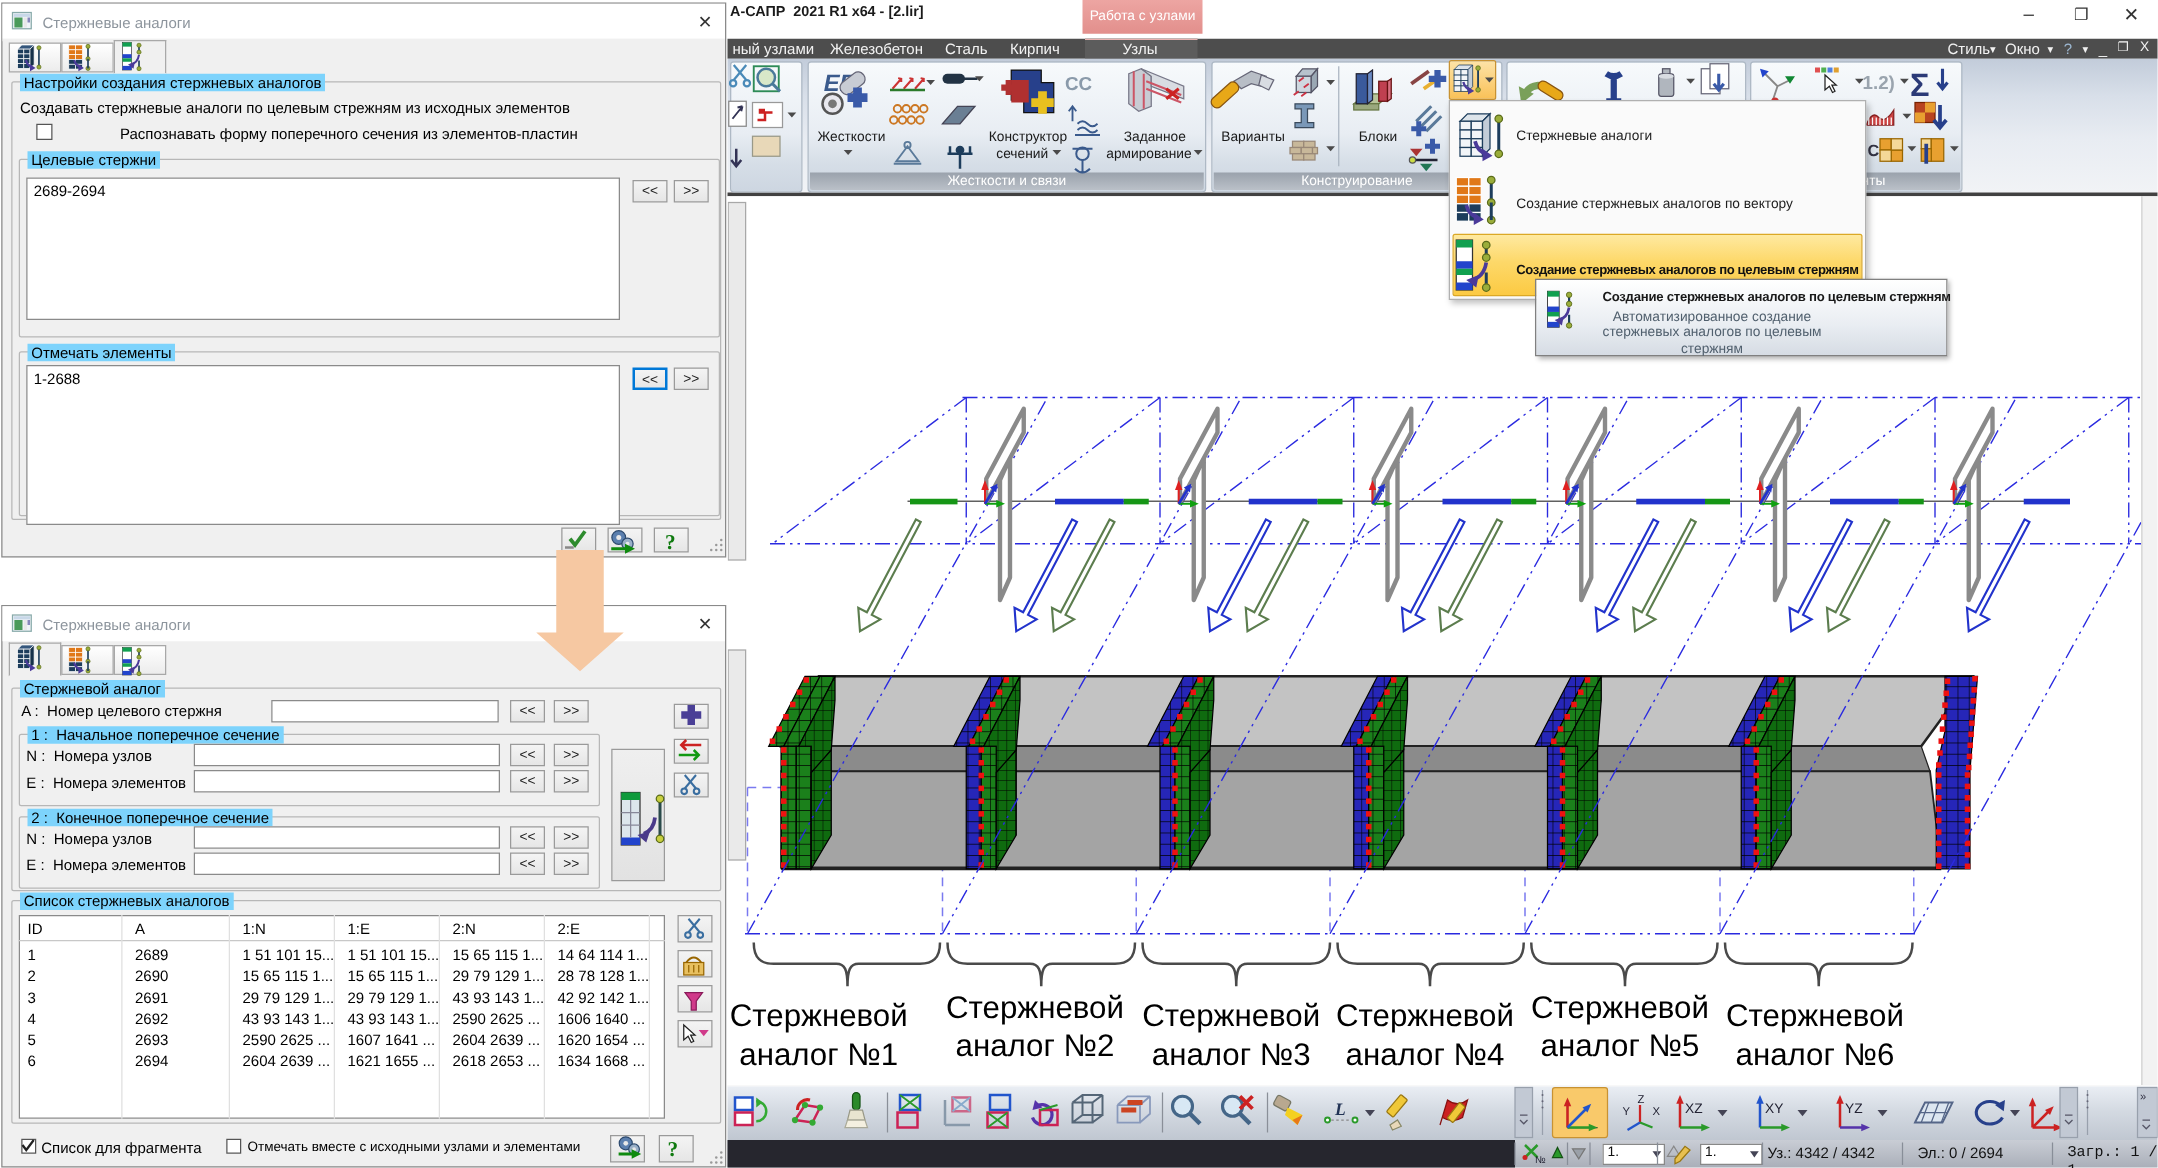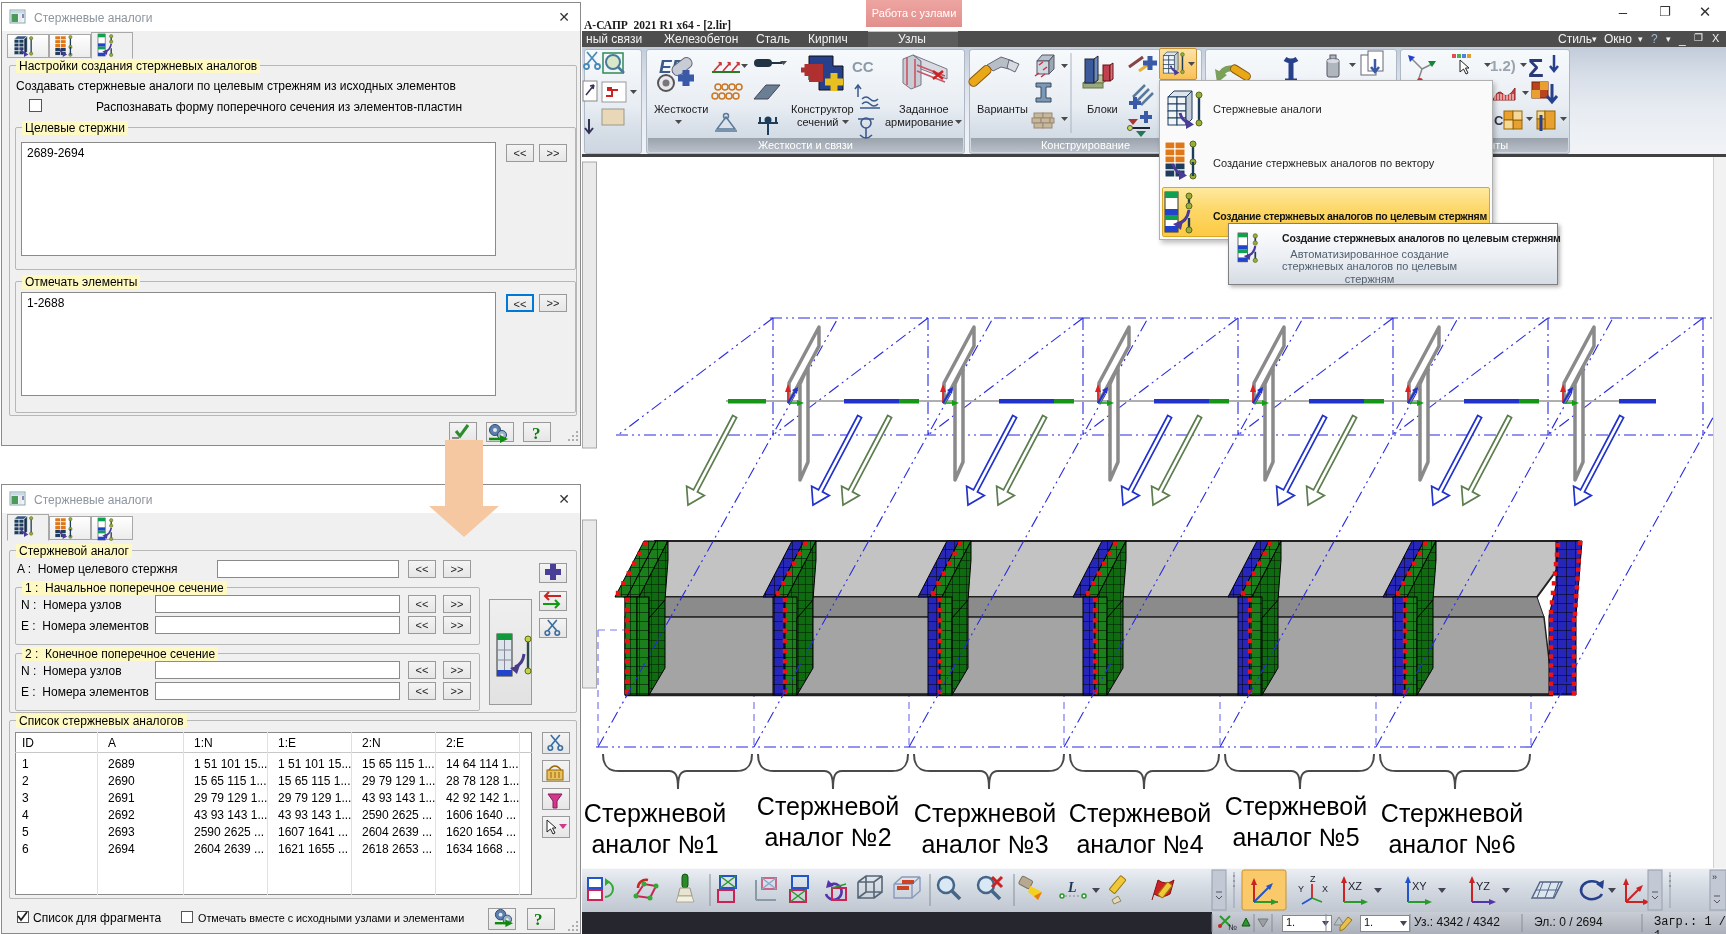--- a/index.html
+++ b/index.html
@@ -30,44 +30,44 @@
   
   .dlg { position:absolute; left:1px; width:580px; background:#f0f0f0;
          border:1px solid #8a8a8a; font-size:12px; color:#000; }
   .dtitle { position:absolute; left:0; top:0; right:0; height:28px; background:#ffffff; }
   .dtitle .txt { position:absolute; left:32px; top:8px; font-size:12px; color:#8d959d; }
   .dclose { position:absolute; right:10px; top:6px; font-size:14px; color:#333; }
   .tab { position:absolute; width:42px; height:24px; border:1px solid #a8a8a8;
          background:linear-gradient(180deg,#ffffff,#ececec); }
   .tab.sel { background:#f0f0f0; border-bottom:1px solid #f0f0f0; height:27px; }
   .gbox { position:absolute; border:1px solid #b7b7b7; border-radius:2px; }
-  .glab { position:absolute; background:#fef9c3; padding:0 3px; font-size:12px; white-space:nowrap; }
+  .glab { position:absolute; background:#7dd3fc; padding:0 3px; font-size:12px; white-space:nowrap; }
   .txtarea { position:absolute; background:#fff; border:1px solid #8a8a8a; }
   .inp { position:absolute; background:#fff; border:1px solid #8a8a8a; height:18px; }
   .btn { position:absolute; width:28px; height:18px; background:linear-gradient(180deg,#f4f4f4,#e6e6e6);
          border:1px solid #9a9a9a; font-size:11px; text-align:center; line-height:16px; color:#222; }
   .cb { position:absolute; width:13px; height:13px; background:#fff; border:1px solid #555; }
   .lbl { position:absolute; white-space:nowrap; }
   
   .slabel { position:absolute; font-size:25px; color:#000; text-align:center; line-height:31px; }
 </style>
 </head>
 <body>
 <div id="root">
 
   <div class="abs" id="titlebar">
-    <div class="abs" style="left:2px;top:19px;font-size:11.5px;font-weight:700;color:#1a1a1a;font-family:Liberation Serif, serif;">А-САПР&nbsp; 2021 R1 x64 - [2.lir]</div>
+    <div class="abs" style="left:2px;top:4px;font-size:11.5px;font-weight:700;color:#1a1a1a;">А-САПР&nbsp; 2021 R1 x64 - [2.lir]</div>
     <div class="abs" style="left:284px;top:0;width:96px;height:27px;background:linear-gradient(180deg,#eda5a2,#e28f8c);color:#fff;font-size:11px;text-align:center;line-height:27px;">Работа с узлами</div>
     <div class="abs" style="left:1026px;top:3px;width:30px;height:22px;text-align:center;font-size:15px;color:#333;">–</div>
     <div class="abs" style="left:1068px;top:4px;width:30px;height:22px;text-align:center;font-size:13px;color:#333;">❐</div>
     <div class="abs" style="left:1108px;top:3px;width:30px;height:22px;text-align:center;font-size:15px;color:#333;">✕</div>
   </div>
 
   <div class="abs" id="menubar">
-    <div class="mtab" style="left:4px;">ный связи</div>
+    <div class="mtab" style="left:4px;">ный узлами</div>
     <div class="mtab" style="left:82px;">Железобетон</div>
     <div class="mtab" style="left:174px;">Сталь</div>
     <div class="mtab" style="left:226px;">Кирпич</div>
     <div class="abs" style="left:286px;top:0;width:90px;height:16px;background:#5c5c5c;border-top:1px solid #e8b2b0;"></div>
     <div class="mtab" style="left:316px;">Узлы</div>
     <div class="mtab" style="left:976px;">Стиль</div>
       <div class="mtab" style="left:1010px;font-size:9px;top:3px;">▾</div>
     <div class="mtab" style="left:1022px;">Окно</div>
       <div class="mtab" style="left:1056px;font-size:9px;top:3px;">▾</div>
     <div class="mtab" style="left:1069px;color:#9db8d2;">?</div>
@@ -927,21 +927,21 @@
     <div class="lbl" style="left:46px;top:97px;margin-left:48px;">Распознавать форму поперечного сечения из элементов-пластин</div>
 
     <div class="gbox" style="left:13px;top:124px;width:561px;height:143px;"></div>
     <div class="glab" style="left:20px;top:118px;">Целевые стержни</div>
     <div class="txtarea" style="left:19px;top:139px;width:475px;height:114px;padding:3px 5px;">2689-2694</div>
     <div class="btn" style="left:504px;top:141px;">&lt;&lt;</div>
     <div class="btn" style="left:537px;top:141px;">&gt;&gt;</div>
 
     <div class="gbox" style="left:13px;top:278px;width:561px;height:132px;"></div>
     <div class="glab" style="left:20px;top:272px;">Отмечать элементы</div>
-    <div class="txtarea" style="left:19px;top:289px;width:475px;height:104px;padding:3px 5px;">1-2688</div>
+    <div class="txtarea" style="left:19px;top:289px;width:475px;height:128px;padding:3px 5px;">1-2688</div>
     <div class="btn" style="left:504px;top:291px;border:2px solid #0078d7;">&lt;&lt;</div>
     <div class="btn" style="left:537px;top:291px;">&gt;&gt;</div>
     <div class="btn" style="left:447px;top:419px;height:20px;"></div>
     <div class="btn" style="left:484px;top:419px;height:20px;"></div>
     <div class="btn" style="left:521px;top:419px;height:20px;"></div>
   </div>
   <svg class="abs" style="left:1px;top:2px;" width="580" height="444" viewBox="0 0 580 444" id="d1icons">
 <g transform="translate(9,8)">
         <rect x="0" y="0" width="15" height="13" fill="#f0f4f8" stroke="#8aa"></rect>
         <rect x="1" y="1" width="13" height="2.5" fill="#c8d8e8"></rect>

